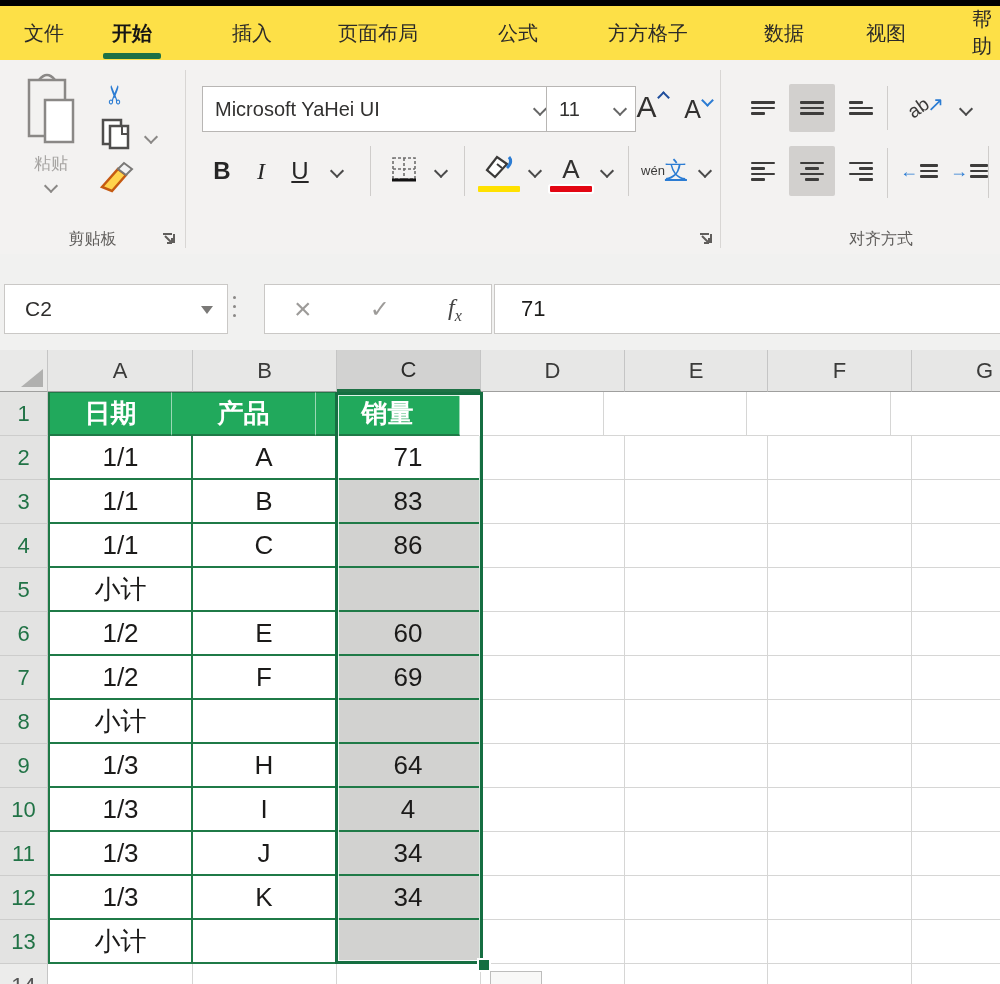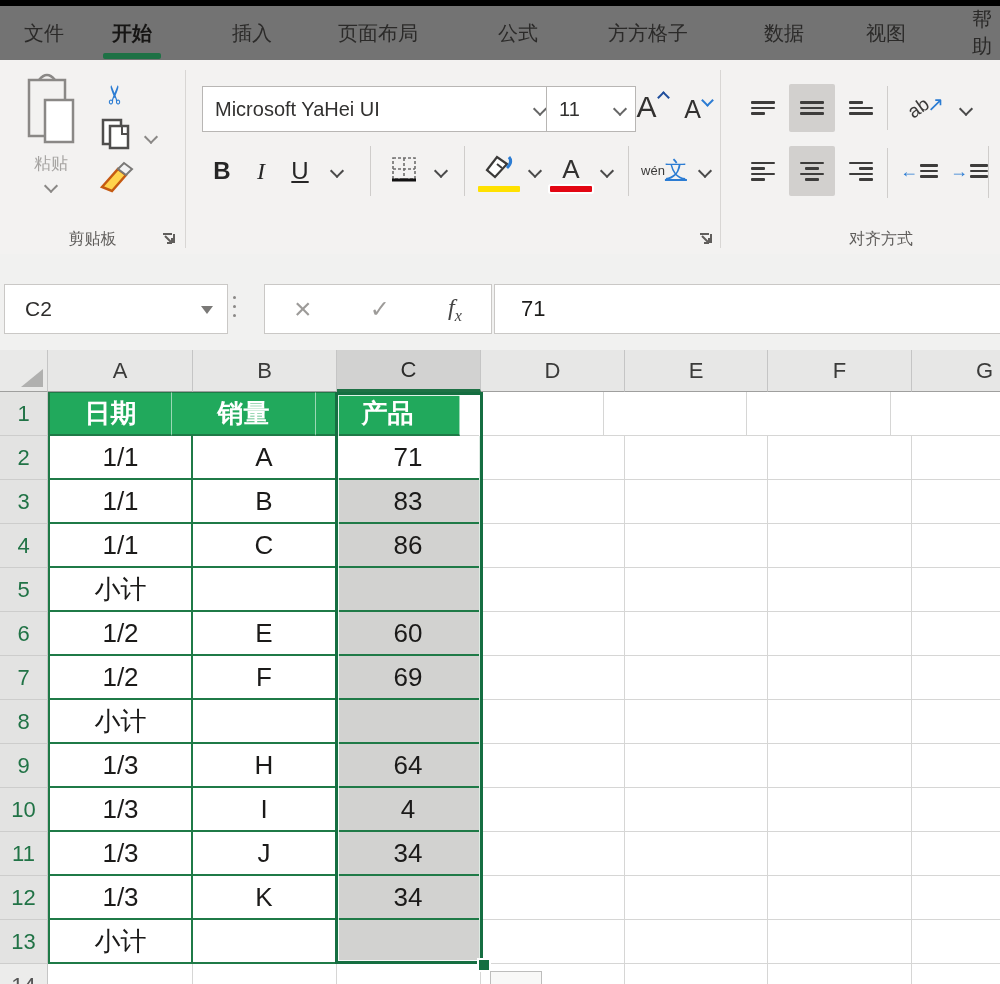--- a/index.html
+++ b/index.html
@@ -2,21 +2,21 @@
 <html><head>
 <meta charset="utf-8">
 <style>
   html,body{margin:0;padding:0;}
   body{width:1000px;height:984px;position:relative;overflow:hidden;
        font-family:"Liberation Sans","DejaVu Sans",sans-serif;background:#f3f2f1;color:#252423;}
   .abs{position:absolute;}
   
   .topbar{left:0;top:0;width:1000px;height:6px;background:#000;}
   
-  .tabrow{left:0;top:6px;width:1000px;height:54px;background:#737373;}
+  .tabrow{left:0;top:6px;width:1000px;height:54px;background:#fde047;}
   .tab{position:absolute;top:0;height:54px;display:flex;align-items:center;font-size:20px;color:#2b2a29;cursor:default;}
   .tab.active{font-weight:bold;color:#161514;font-family:Liberation Serif, serif;}
   .tab.active::after{content:"";position:absolute;left:50%;transform:translateX(-50%);bottom:1px;width:58px;height:6px;background:#1e7145;border-radius:2px;}
   
   .ribbon{left:0;top:60px;width:1000px;height:194px;background:#f3f2f1;border-bottom:1px solid #d4d2d0;}
   .vsep{position:absolute;top:10px;height:178px;width:1px;background:#d8d6d4;}
   .isep{position:absolute;width:1px;background:#cfcdcb;}
   .grp-label{position:absolute;bottom:4px;width:100%;text-align:center;font-size:16px;color:#605e5c;}
   .launcher{position:absolute;bottom:6px;width:16px;height:16px;}
   .launcher svg{display:block;}
@@ -305,22 +305,22 @@
       <div class="colhdr sel" style="width: 144px;">C</div>
       <div class="colhdr" style="width: 144px;">D</div>
       <div class="colhdr" style="width: 143px;">E</div>
       <div class="colhdr" style="width: 144px;">F</div>
       <div class="colhdr" style="width: 146px;">G</div>
     </div>
   <div>
       <div class="grow">
         <div class="rowhdr hl">1</div>
         <div class="cell tbl tbl-left thead" style="width: 124px;">日期</div>
+        <div class="cell tbl thead" style="width: 144px;">产品</div>
         <div class="cell tbl thead" style="width: 144px;">销量</div>
-        <div class="cell tbl thead" style="width: 144px;">产品</div>
         <div class="cell" style="width: 144px;"></div>
         <div class="cell" style="width: 143px;"></div>
         <div class="cell" style="width: 144px;"></div>
         <div class="cell" style="width: 146px;"></div>
       </div>
       <div class="grow">
         <div class="rowhdr hl">2</div>
         <div class="cell tbl tbl-left" style="width: 145px;">1/1</div>
         <div class="cell tbl" style="width: 144px;">A</div>
         <div class="cell tbl c-active" style="width: 144px;">71</div>

